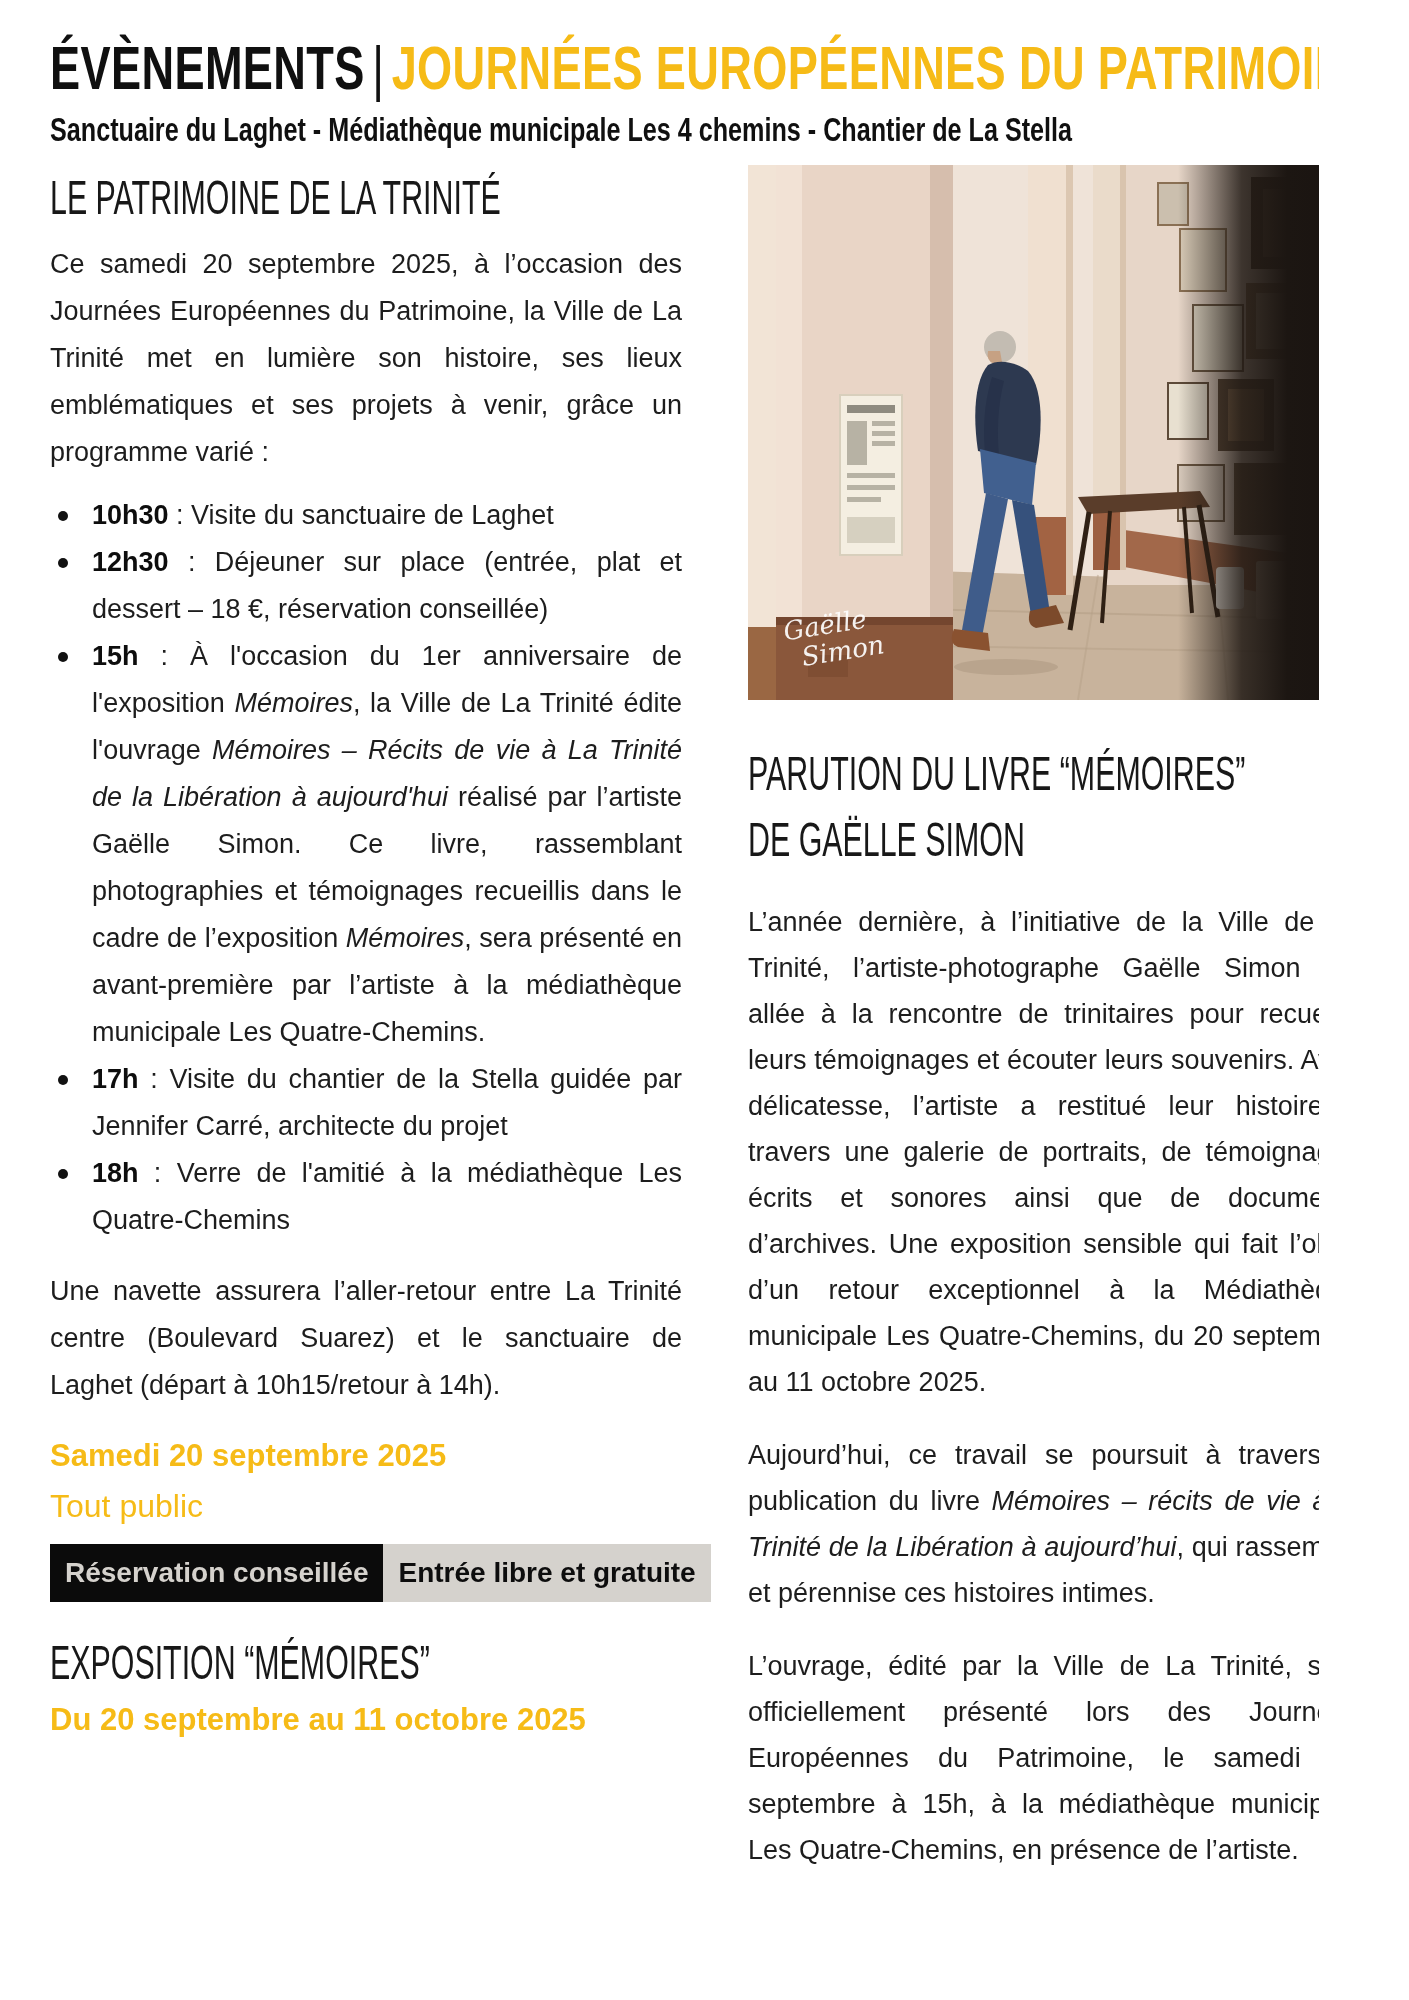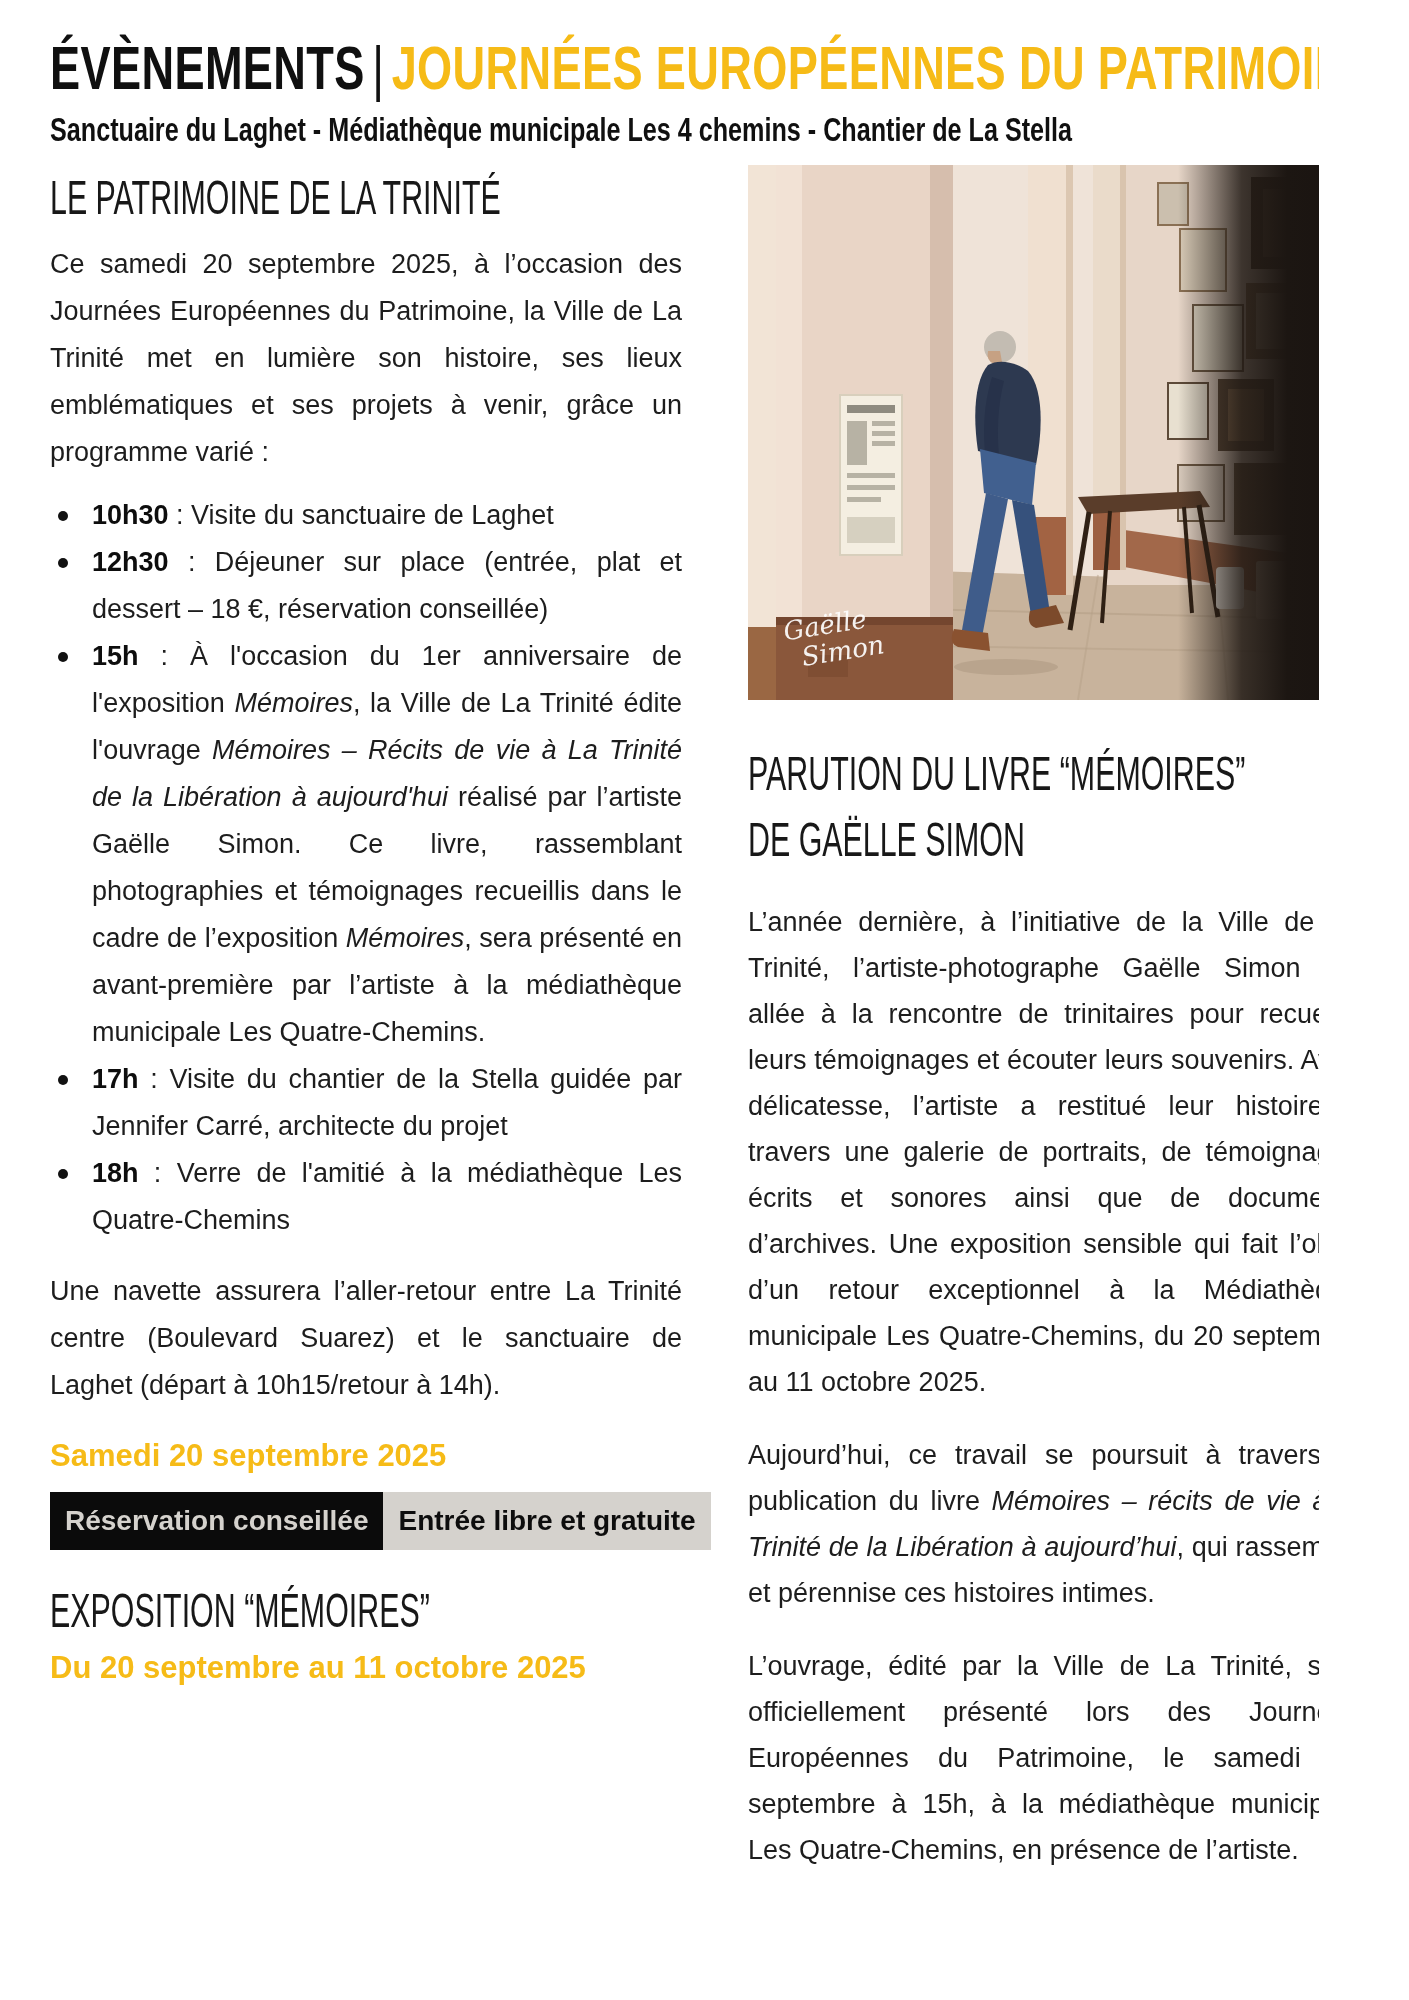--- a/index.html
+++ b/index.html
@@ -90,20 +90,21 @@
           <span class="dot"></span><b>17h</b><span><span> : Visite du chantier de la Stella guidée par Jennifer Carré, architecte du projet</span></span>
         </li>
         <li class="body-text">
           <span class="dot"></span><b>18h</b><span><span> : Verre de l'amitié à la médiathèque Les Quatre-Chemins</span></span>
         </li>
       </ul>
 
       <p class="body-text" style="margin-top:24px;">Une navette assurera l’aller-retour entre La Trinité centre (Boulevard Suarez) et le sanctuaire de Laghet (départ à 10h15/retour à 14h).</p>
 
       <div class="date-strong">Samedi 20 septembre 2025</div>
+      <div class="audience">Tout public</div>
 
       <div id="badges">
         <span class="badge badge-black">Réservation conseillée</span>
           <span class="badge badge-gray">Entrée libre et gratuite</span>
       </div>
 
 
       <h2 class="h2 expo-title">
         <span class="condensed">EXPOSITION “MÉMOIRES”</span>
       </h2>

